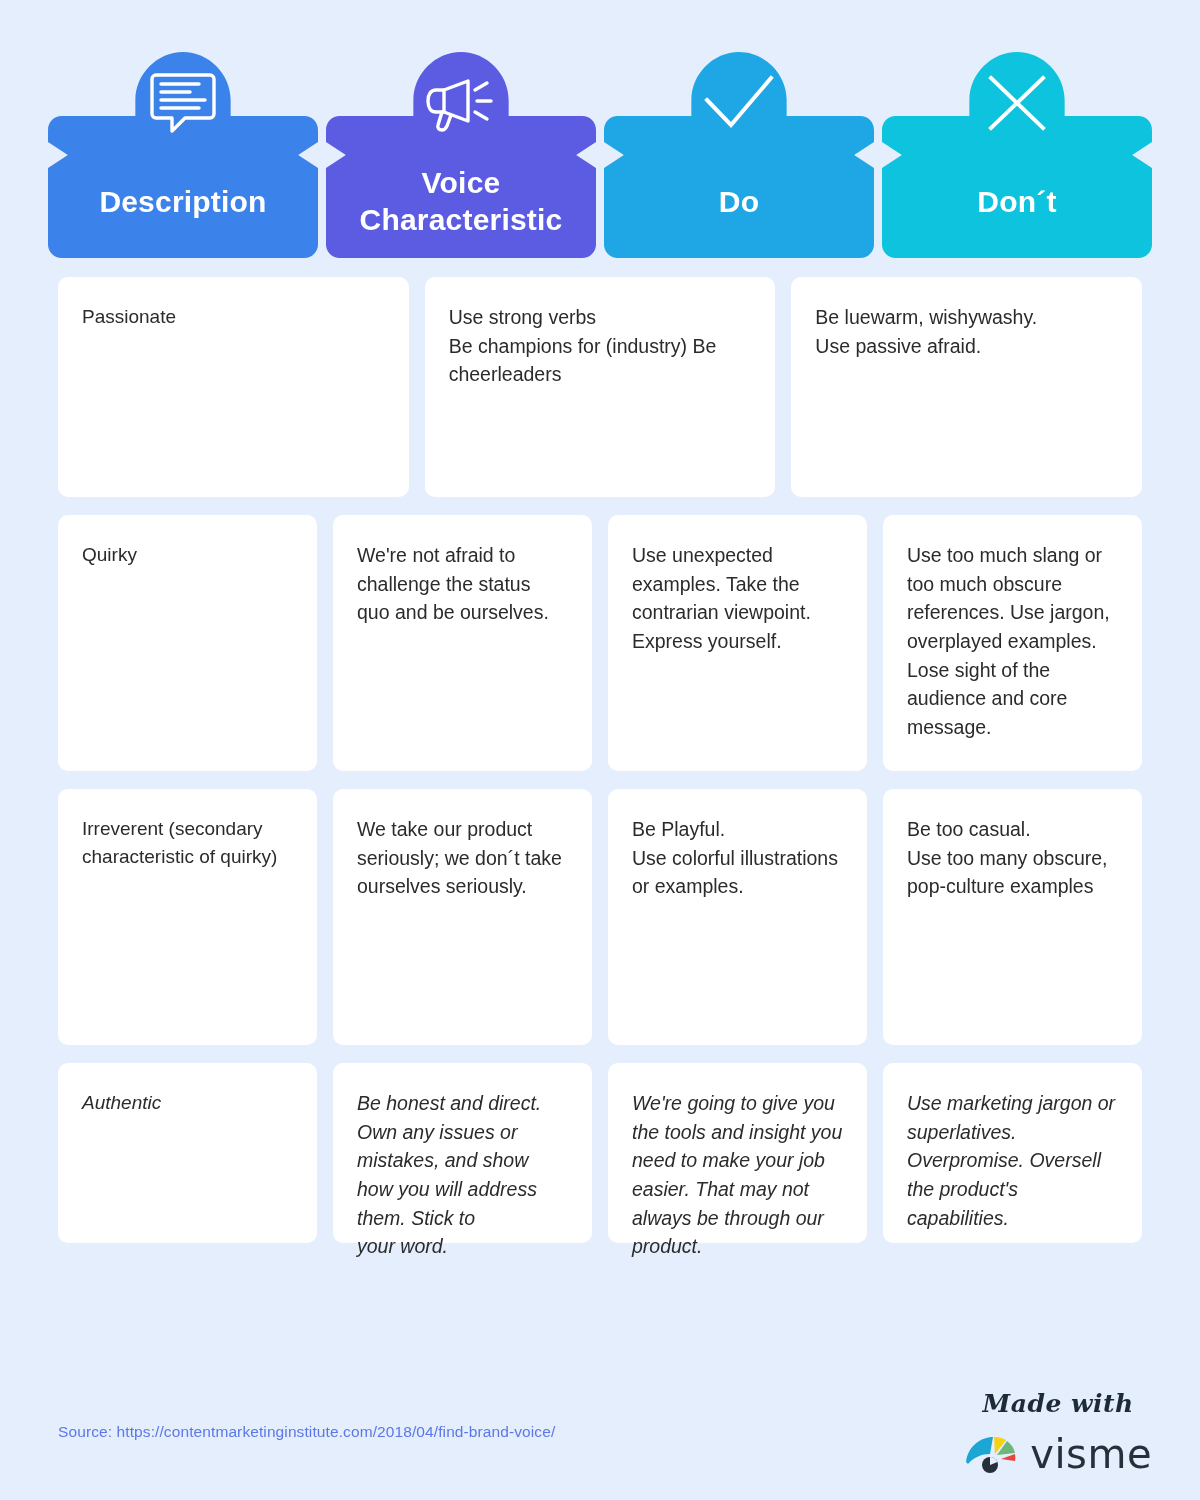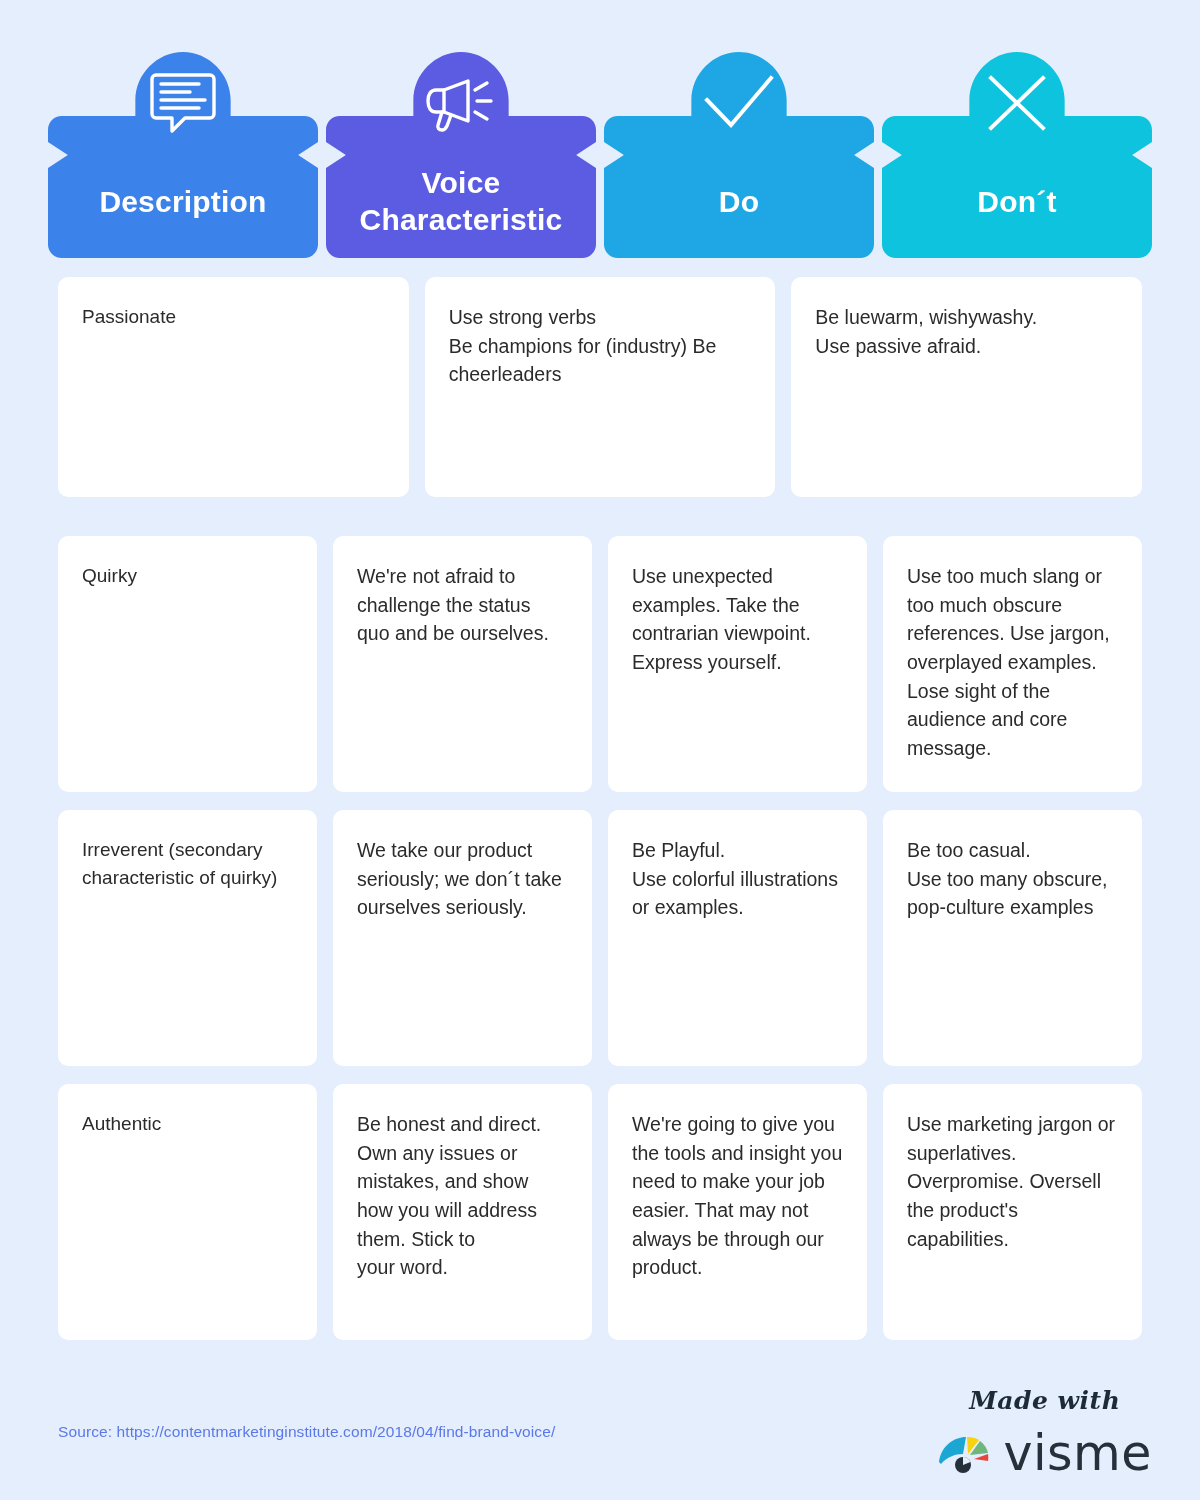--- a/index.html
+++ b/index.html
@@ -99,23 +99,23 @@
     background: #ffffff;
     border-radius: 10px;
     padding: 26px 24px 20px 24px;
     color: #2b2b2b;
     font-size: 19.5px;
     line-height: 1.47;
     white-space: pre-line;
   }
 
   .row-1 .cell { height: 220px; }
-  .row-2 .cell { height: 256px; margin-top: 21px; }
+  .row-2 .cell { height: 256px; }
   .row-3 .cell { height: 256px; }
-  .row-4 .cell { height: 256px; }
+  .row-4 .cell { height: 180px; font-style: italic; }
 
   .cell.first-col { font-size: 19px; }
 
   
   .footer {
     position: absolute;
     left: 58px;
     right: 48px;
     top: 1402px;
     height: 60px;
@@ -146,21 +146,21 @@
     letter-spacing: 0.5px;
   }
 
   .visme-logo {
     display: flex;
     align-items: center;
     gap: 10px;
   }
 
   .visme-wordmark {
-    font-size: 49px;
+    font-size: 40px;
     color: #25303b;
     letter-spacing: 0.5px;
     font-family: "DejaVu Sans", sans-serif;
     line-height: 1;
   }
 </style>
 </head>
 <body>
 
 <div class="infographic">

